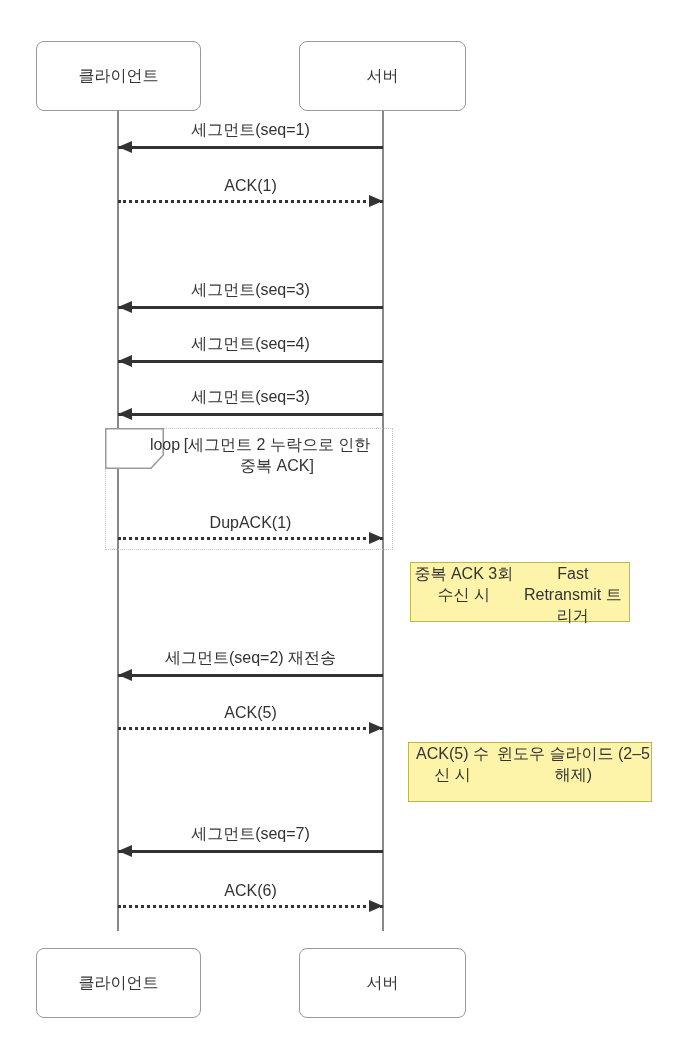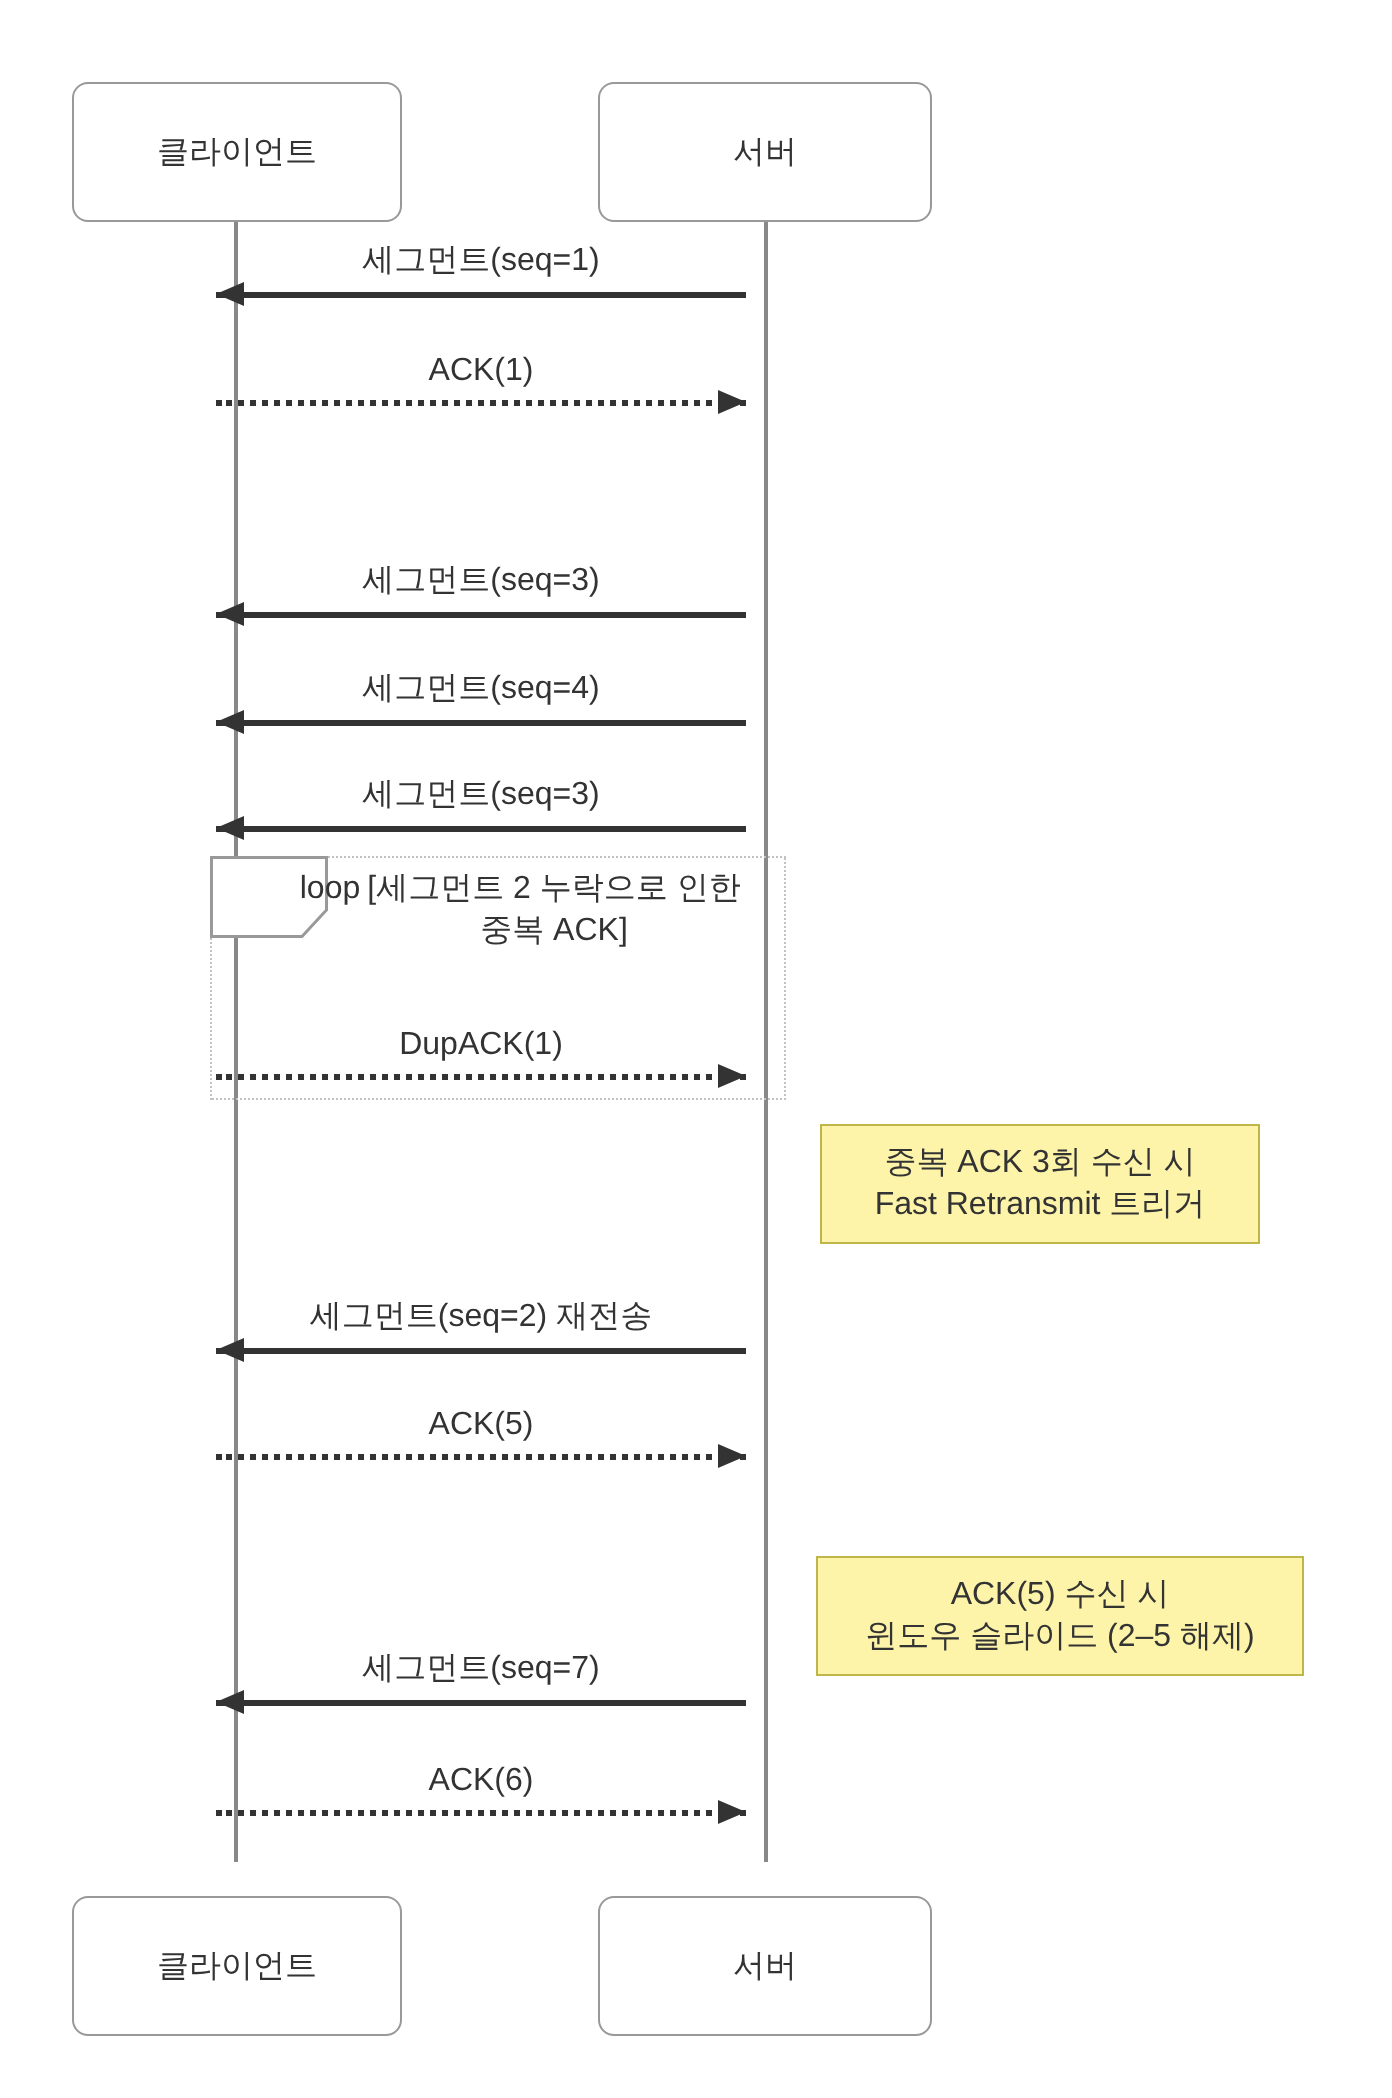--- a/index.html
+++ b/index.html
@@ -39,21 +39,21 @@
     height: 837px;
     width: 2px;
     background: var(--lifeline, #888);
   }
   .lifeline.client { left: 117px; }
   .lifeline.server { left: 382px; }
 
   
   .message {
     position: absolute;
-    left: 108px;
+    left: 118px;
     width: 265px;
     height: 30px;
   }
   .msg-label {
     position: absolute;
     left: -40px;
     right: -40px;
     bottom: 8px;
     text-align: center;
     font-size: 16px;
@@ -115,28 +115,28 @@
     line-height: 21px;
   }
 
   
   .note {
     position: absolute;
     background: var(--note-fill, #fdf4aa);
     border: 1px solid var(--note-border, #bfb548);
     box-sizing: border-box;
     display: flex;
-    flex-direction: column;
+    flex-direction: row;
     justify-content: center;
     text-align: center;
     font-size: 16px;
     line-height: 21px;
   }
   .note.note1 { left: 410px; top: 562px; width: 220px; height: 60px; }
-  .note.note2 { left: 408px; top: 742px; width: 244px; height: 60px; margin-top: 36px; }
+  .note.note2 { left: 408px; top: 742px; width: 244px; height: 60px; }
 </style>
 </head>
 <body>
 
 <div class="canvas">
 
   <div class="lifeline client"></div>
   <div class="lifeline server"></div>
 
   <div class="actor client-top">

